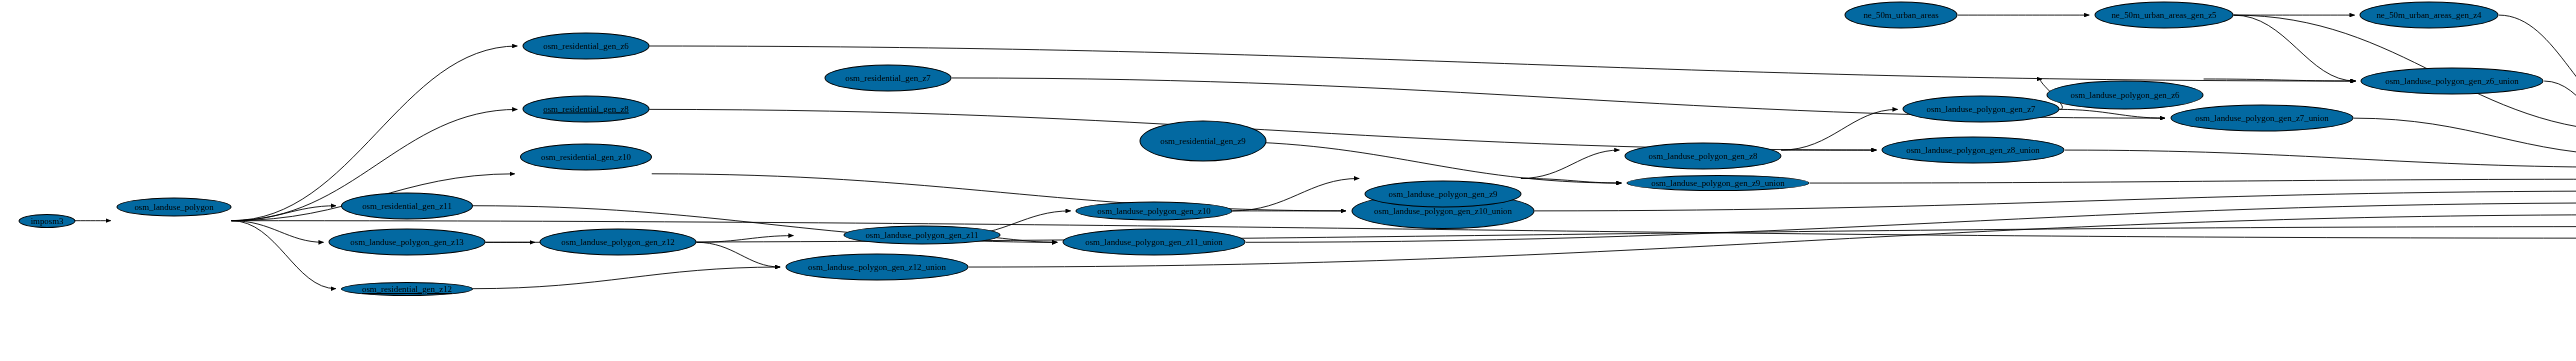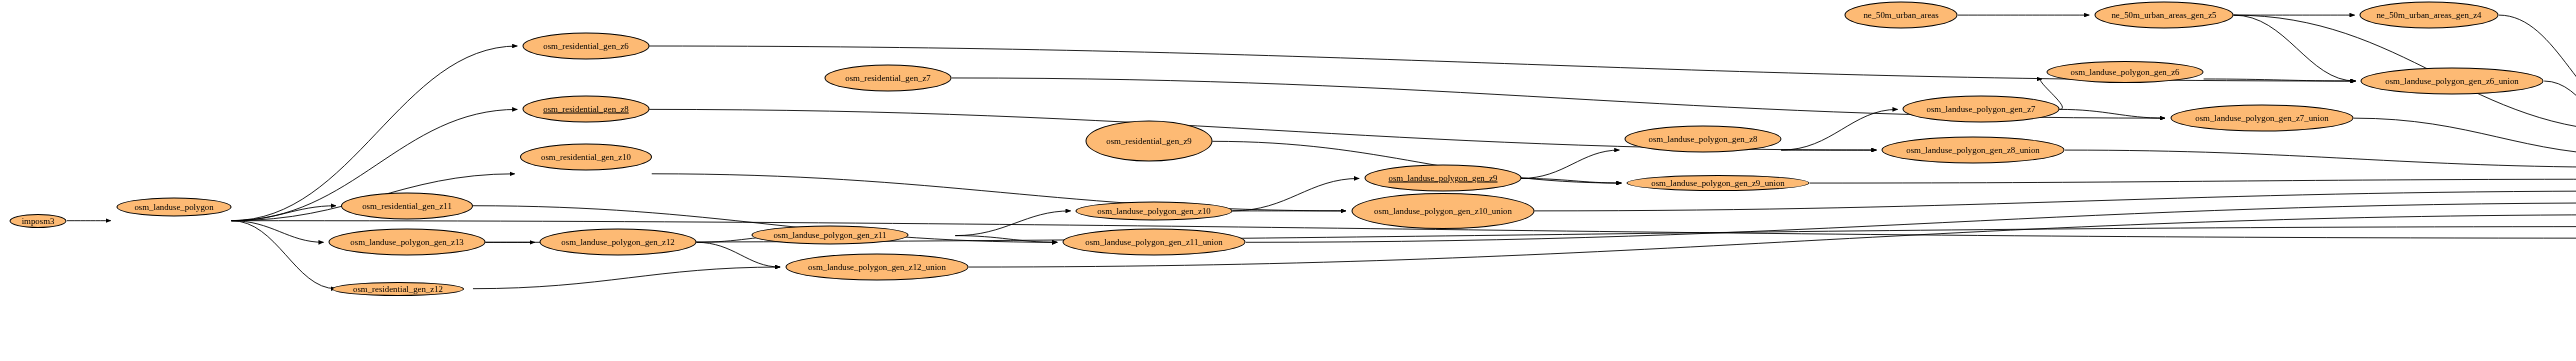--- a/index.html
+++ b/index.html
@@ -2,21 +2,21 @@
 <html style="font-size:8.2px"><head>
 <meta charset="utf-8">
 <style>
   html,body{margin:0;padding:0;background:#ffffff;}
   #stage{position:relative;width:2741px;height:362px;background:#fff;
          font-family:"Liberation Serif","DejaVu Serif",serif;overflow:hidden;}
   #wires{position:absolute;left:0;top:0;width:2741px;height:362px;}
   .node{position:absolute;transform:translate(-50%,-50%);
         display:flex;align-items:center;justify-content:center;
         border:0.8px solid #000;border-radius:50%;
-        background:#fdba74;color:#000;white-space:nowrap;
+        background:#0369a1;color:#000;white-space:nowrap;
         font-size:8.8px;line-height:1;box-sizing:border-box;text-align:center;}
 </style>
 </head>
 <body>
 
 <div id="stage">
   <svg id="wires" viewBox="0 0 5320 702" xmlns="http://www.w3.org/2000/svg">
     <defs>
       <marker id="ah" markerWidth="11" markerHeight="9" refX="10" refY="4.5" orient="auto" markerUnits="userSpaceOnUse">
         <path d="M0,0 L11,4.5 L0,9 z" fill="#000"></path>
@@ -61,87 +61,87 @@
         <path d="M4277,153 C4405.1,153 4453.9,157 4572,157" marker-end="url(#ah)"></path>
         <path d="M4938,157 C5016.96,157 5047.04,278.5 5116,278.5" marker-end="url(#ah)"></path>
         <path d="M3800,29 C3911.3,29 3953.7,29 4055,29" marker-end="url(#ah)"></path>
         <path d="M4335,29 C4437.9,29 4477.1,29 4570,29" marker-end="url(#ah)"></path>
         <path d="M4335,29 C4667.22,29 4793.78,255.5 5116,255.5" marker-end="url(#ah)"></path>
         <path d="M4850,29 C4965.92,29 5010.08,232.5 5116,232.5" marker-end="url(#ah)"></path>
         <path d="M4335,29 C4438.74,29 4478.26,157 4572,157" marker-end="url(#ah)"></path>
       </g>
   </svg>
   <div id="node-layer">
-      <div class="node" style="left: 38px; top: 221px; width: 57px; height: 14px;">
+      <div class="node" style="left: 47px; top: 221px; width: 57px; height: 14px;">
         <span>imposm3</span>
       </div>
       <div class="node" style="left: 174px; top: 207px; width: 115px; height: 19px;">
         <span>osm_landuse_polygon</span>
       </div>
       <div class="node" style="left: 586px; top: 46px; width: 127px; height: 27px;">
         <span>osm_residential_gen_z6</span>
       </div>
       <div class="node" style="left: 888px; top: 78px; width: 127px; height: 27px;">
         <span>osm_residential_gen_z7</span>
       </div>
       <div class="node" style="left: 586px; top: 109px; width: 127px; height: 27px; text-decoration: underline;">
         <span>osm_residential_gen_z8</span>
       </div>
-      <div class="node" style="left: 1149px; top: 141px; width: 127px; height: 41px;">
+      <div class="node" style="left: 1203px; top: 141px; width: 127px; height: 41px;">
         <span>osm_residential_gen_z9</span>
       </div>
       <div class="node" style="left: 586px; top: 157px; width: 132px; height: 27px;">
         <span>osm_residential_gen_z10</span>
       </div>
       <div class="node" style="left: 407px; top: 206px; width: 132px; height: 27px;">
         <span>osm_residential_gen_z11</span>
       </div>
-      <div class="node" style="left: 398px; top: 289px; width: 132px; height: 14px;">
+      <div class="node" style="left: 407px; top: 289px; width: 132px; height: 14px; text-decoration: underline;">
         <span>osm_residential_gen_z12</span>
       </div>
       <div class="node" style="left: 407px; top: 242px; width: 157px; height: 27px;">
         <span>osm_landuse_polygon_gen_z13</span>
       </div>
       <div class="node" style="left: 618px; top: 242px; width: 157px; height: 27px;">
         <span>osm_landuse_polygon_gen_z12</span>
       </div>
       <div class="node" style="left: 877px; top: 267px; width: 183px; height: 27px;">
         <span>osm_landuse_polygon_gen_z12_union</span>
       </div>
-      <div class="node" style="left: 830px; top: 235px; width: 157px; height: 19px;">
+      <div class="node" style="left: 922px; top: 235px; width: 157px; height: 19px;">
         <span>osm_landuse_polygon_gen_z11</span>
       </div>
       <div class="node" style="left: 1154px; top: 242px; width: 183px; height: 27px;">
         <span>osm_landuse_polygon_gen_z11_union</span>
       </div>
       <div class="node" style="left: 1154px; top: 211px; width: 157px; height: 19px;">
         <span>osm_landuse_polygon_gen_z10</span>
       </div>
       <div class="node" style="left: 1443px; top: 211px; width: 183px; height: 36px;">
         <span>osm_landuse_polygon_gen_z10_union</span>
       </div>
-      <div class="node" style="left: 1443px; top: 178px; width: 157px; height: 27px; text-decoration: underline;">
+      <div class="node" style="left: 1443px; top: 194px; width: 157px; height: 27px;">
         <span>osm_landuse_polygon_gen_z9</span>
       </div>
       <div class="node" style="left: 1718px; top: 183px; width: 183px; height: 16px;">
         <span>osm_landuse_polygon_gen_z9_union</span>
       </div>
-      <div class="node" style="left: 1703px; top: 139px; width: 157px; height: 27px;">
+      <div class="node" style="left: 1703px; top: 156px; width: 157px; height: 27px;">
         <span>osm_landuse_polygon_gen_z8</span>
       </div>
       <div class="node" style="left: 1973px; top: 150px; width: 183px; height: 27px;">
         <span>osm_landuse_polygon_gen_z8_union</span>
       </div>
       <div class="node" style="left: 1981px; top: 109px; width: 157px; height: 27px;">
         <span>osm_landuse_polygon_gen_z7</span>
       </div>
       <div class="node" style="left: 2262px; top: 118px; width: 183px; height: 27px;">
         <span>osm_landuse_polygon_gen_z7_union</span>
       </div>
-      <div class="node" style="left: 2125px; top: 72px; width: 157px; height: 22px;">
+      <div class="node" style="left: 2125px; top: 95px; width: 157px; height: 29px;">
         <span>osm_landuse_polygon_gen_z6</span>
       </div>
       <div class="node" style="left: 2452px; top: 81px; width: 183px; height: 27px;">
         <span>osm_landuse_polygon_gen_z6_union</span>
       </div>
       <div class="node" style="left: 1901px; top: 15px; width: 113px; height: 27px;">
         <span>ne_50m_urban_areas</span>
       </div>
       <div class="node" style="left: 2164px; top: 15px; width: 139px; height: 27px;">
         <span>ne_50m_urban_areas_gen_z5</span>

